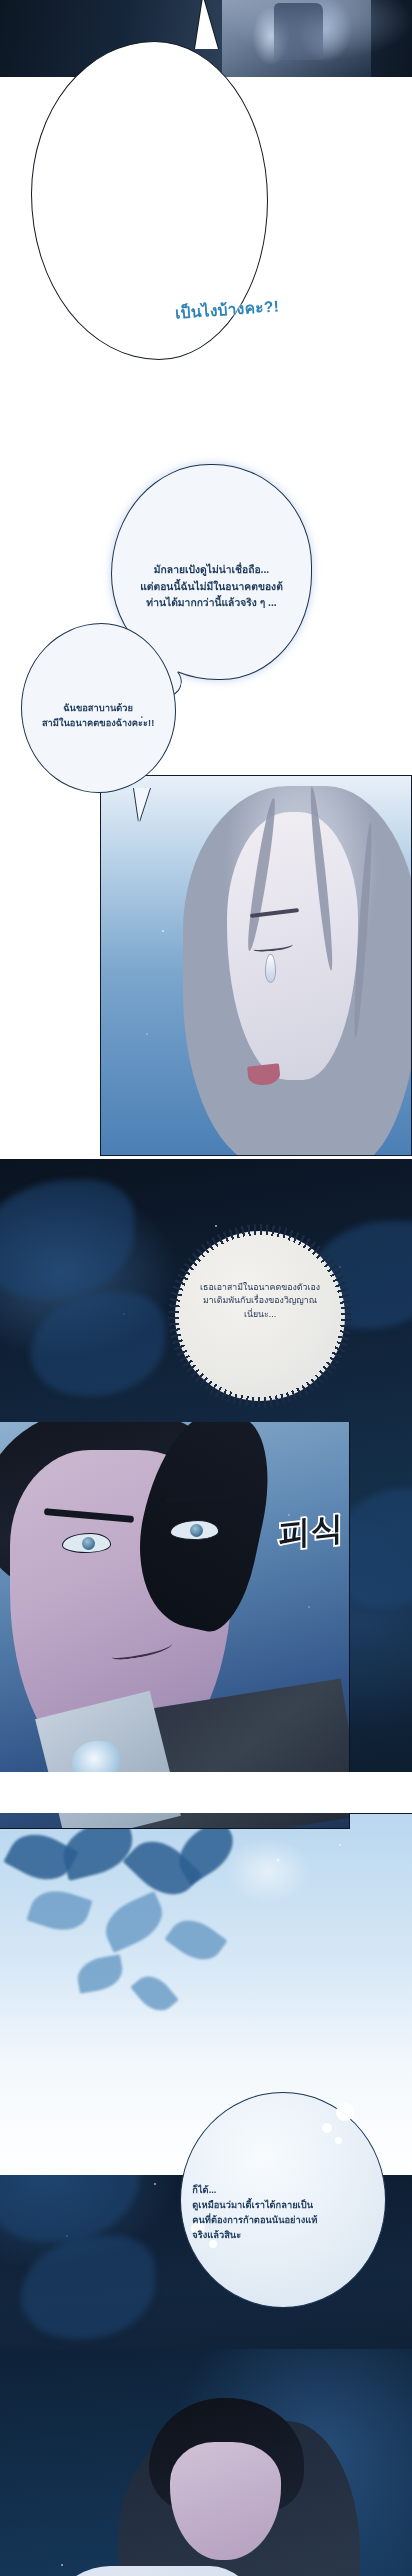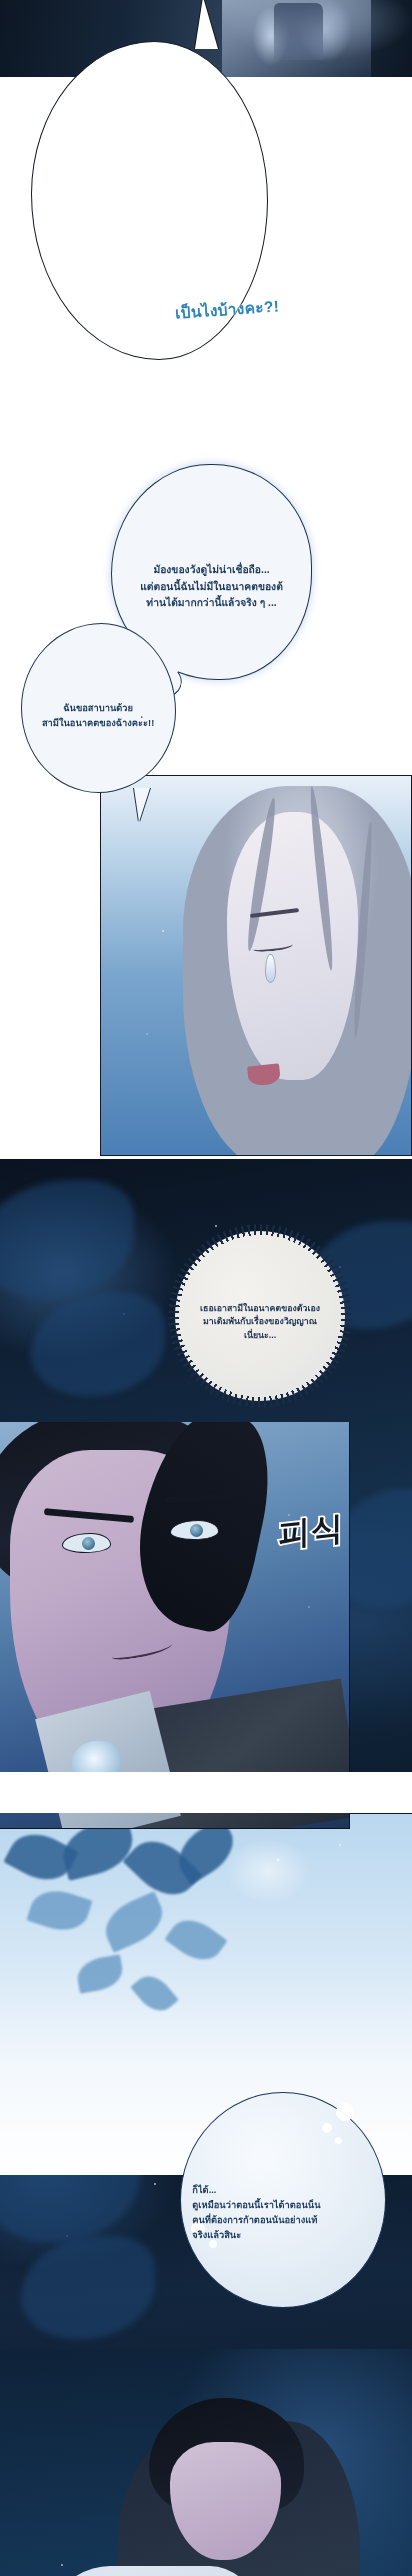--- a/index.html
+++ b/index.html
@@ -197,23 +197,23 @@
     background:radial-gradient(circle at 40% 35%, #f4f2ee 0%, #e9e9e6 60%, #dfe2e4 100%);
     z-index:8;
   }
   .thought-circle .spikes {
     position:absolute; inset:-6.7px; border-radius:50%;
     background:repeating-conic-gradient(from 0deg, #1b2b44 0deg 1.4deg, rgba(0,0,0,0) 1.4deg 4deg);
     -webkit-mask:radial-gradient(circle, transparent 0 81px, #000 81px 100%);
     mask:radial-gradient(circle, transparent 0 81px, #000 81px 100%);
   }
   .thought-circle .txt {
-    position:absolute; left:0; right:0; top:71px;
+    position:absolute; left:0; right:0; top:50px;
     text-align:center; padding:0 4.1px;
-    font-size:8.8px; line-height:1.52; font-weight:700; color:#1e3452;
+    font-size:8.8px; line-height:1.52; font-weight:400; color:#1e3452;
   }
 
   
   .p5 {
     left:0; top:1422px; width:350px; height:407px;
     background:
       radial-gradient(circle 1px at 289px 93px, rgba(255,255,255,.9), transparent),
       radial-gradient(circle 1px at 309px 185px, rgba(255,255,255,.7), transparent),
       linear-gradient(165deg,#8fb0cf 0%,#5d87b2 35%,#33578a 70%,#1d3557 100%);
     border-right:1px solid #0c1422;
@@ -382,21 +382,21 @@
   <div class="panel p1-sheet"></div>
 
   <div class="balloon-egg">
     <div class="tail"></div>
   </div>
 
   <div class="shout">เป็นไงบ้างคะ?!</div>
 
   <div class="balloon-round">
     <div class="txt">
-      <div>มัองของวังดูไม่น่าเชื่อถือ...</div>
+      <div>มักลายเปังดูไม่น่าเชื่อถือ...</div>
       <div>แต่ตอนนี้ฉันไม่มีในอนาคตของต้</div>
       <div>ท่านได้มากกว่านี้แล้วจริง ๆ ...</div>
     </div>
     <div class="nub"></div>
   </div>
 
   <div class="balloon-round2">
     <div class="txt">
       <div>ฉันขอสาบานด้วย</div>
       <div>สามีในอนาคตของฉัางคะ่ะ!!</div>
@@ -467,21 +467,21 @@
   </div>
 
   <div class="bubble-round3">
     <div class="foam" style="left:155px;top:10.3px;width:17.5px;height:17.5px;"></div>
     <div class="foam" style="left:141px;top:30px;width:10.3px;height:10.3px;"></div>
     <div class="foam" style="left:154px;top:44px;width:7.2px;height:7.2px;"></div>
     <div class="foam" style="left:10.3px;top:129px;width:13.4px;height:13.4px;"></div>
     <div class="foam" style="left:28px;top:147px;width:8.2px;height:8.2px;"></div>
     <div class="txt">
       <div>ก็ได้...</div>
-      <div>ดูเหมือนว่าตอนนี้เราได้าตอนน็น</div>
+      <div>ดูเหมือนว่มาเดี้เราได้กลายเป็น</div>
       <div>คนที่ต้องการกัาตอนนันอย่างแท้</div>
       <div>จริงแล้วสินะ</div>
     </div>
   </div>
 
   <div class="panel p8"></div>
   <div class="man-dark"></div>
   <div class="man-hair"></div>
   <div class="man-face"></div>
   <div class="girl-body"></div>

